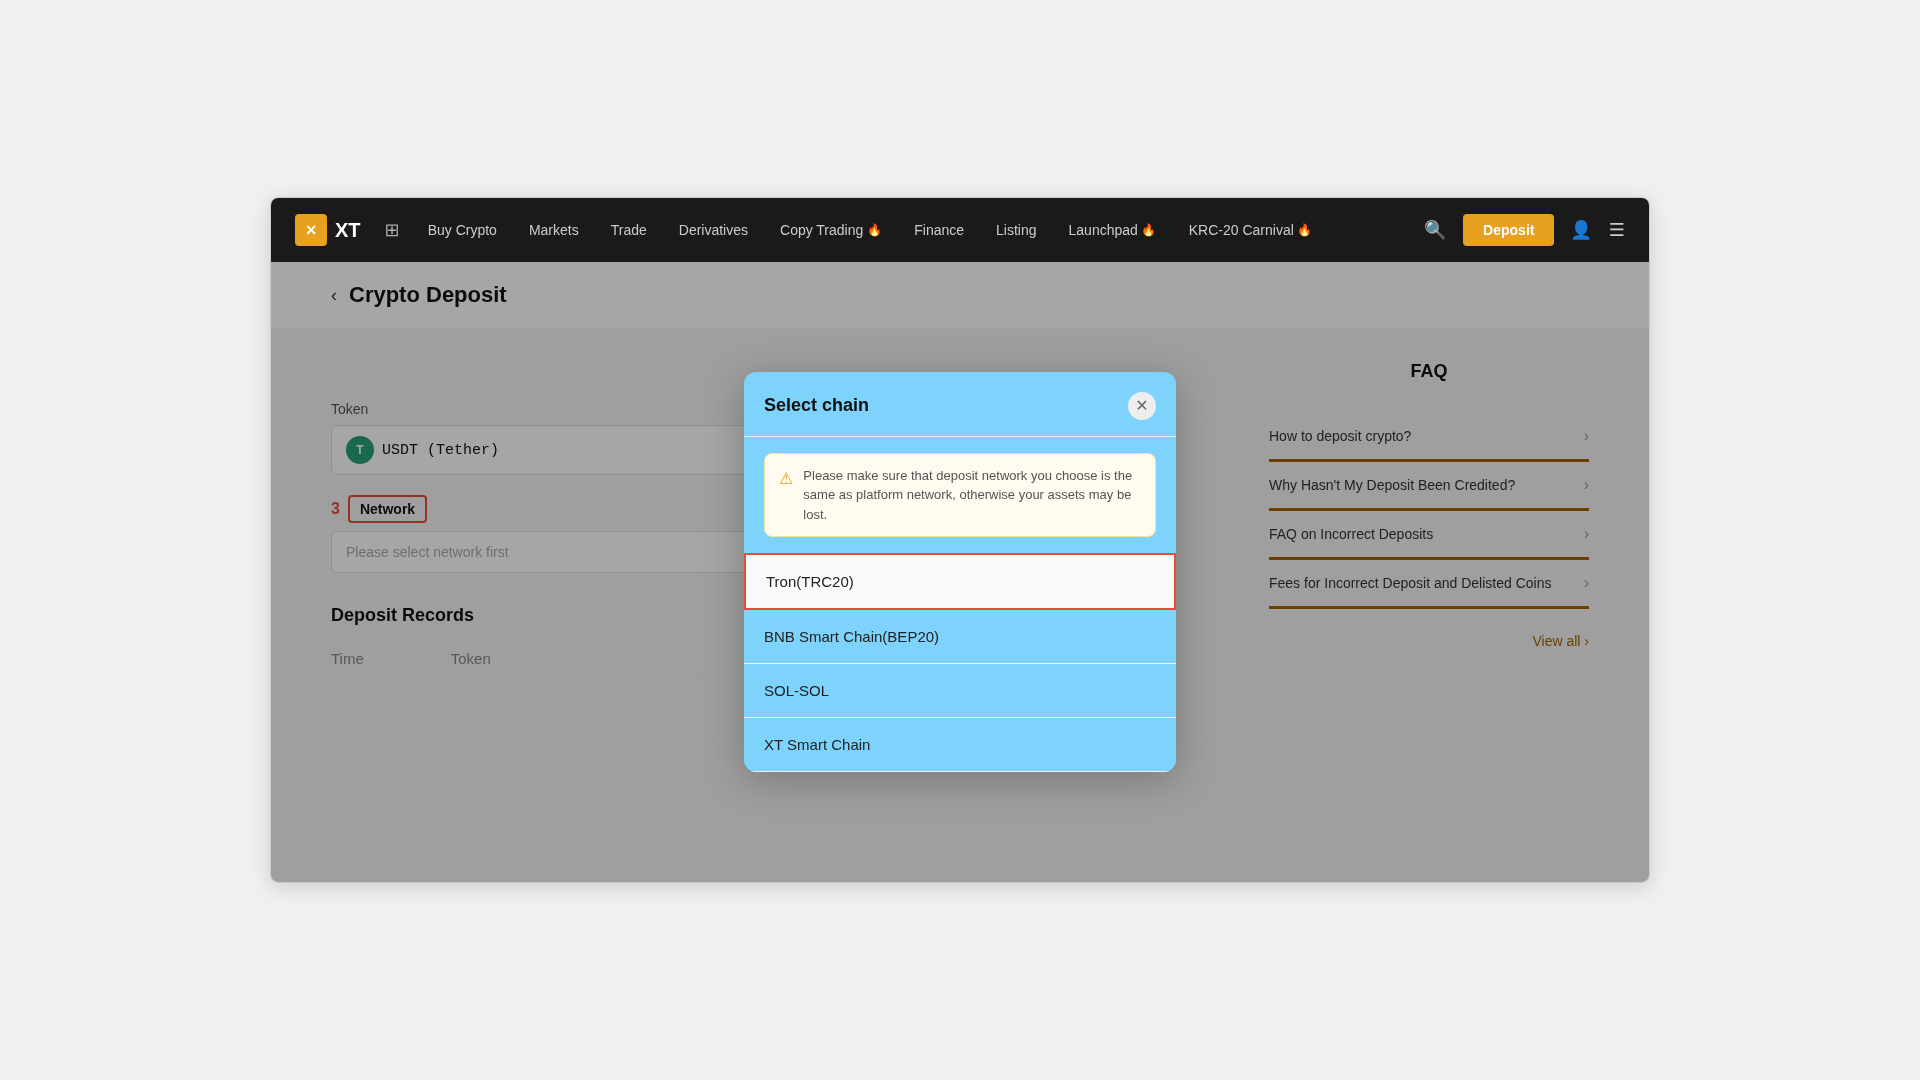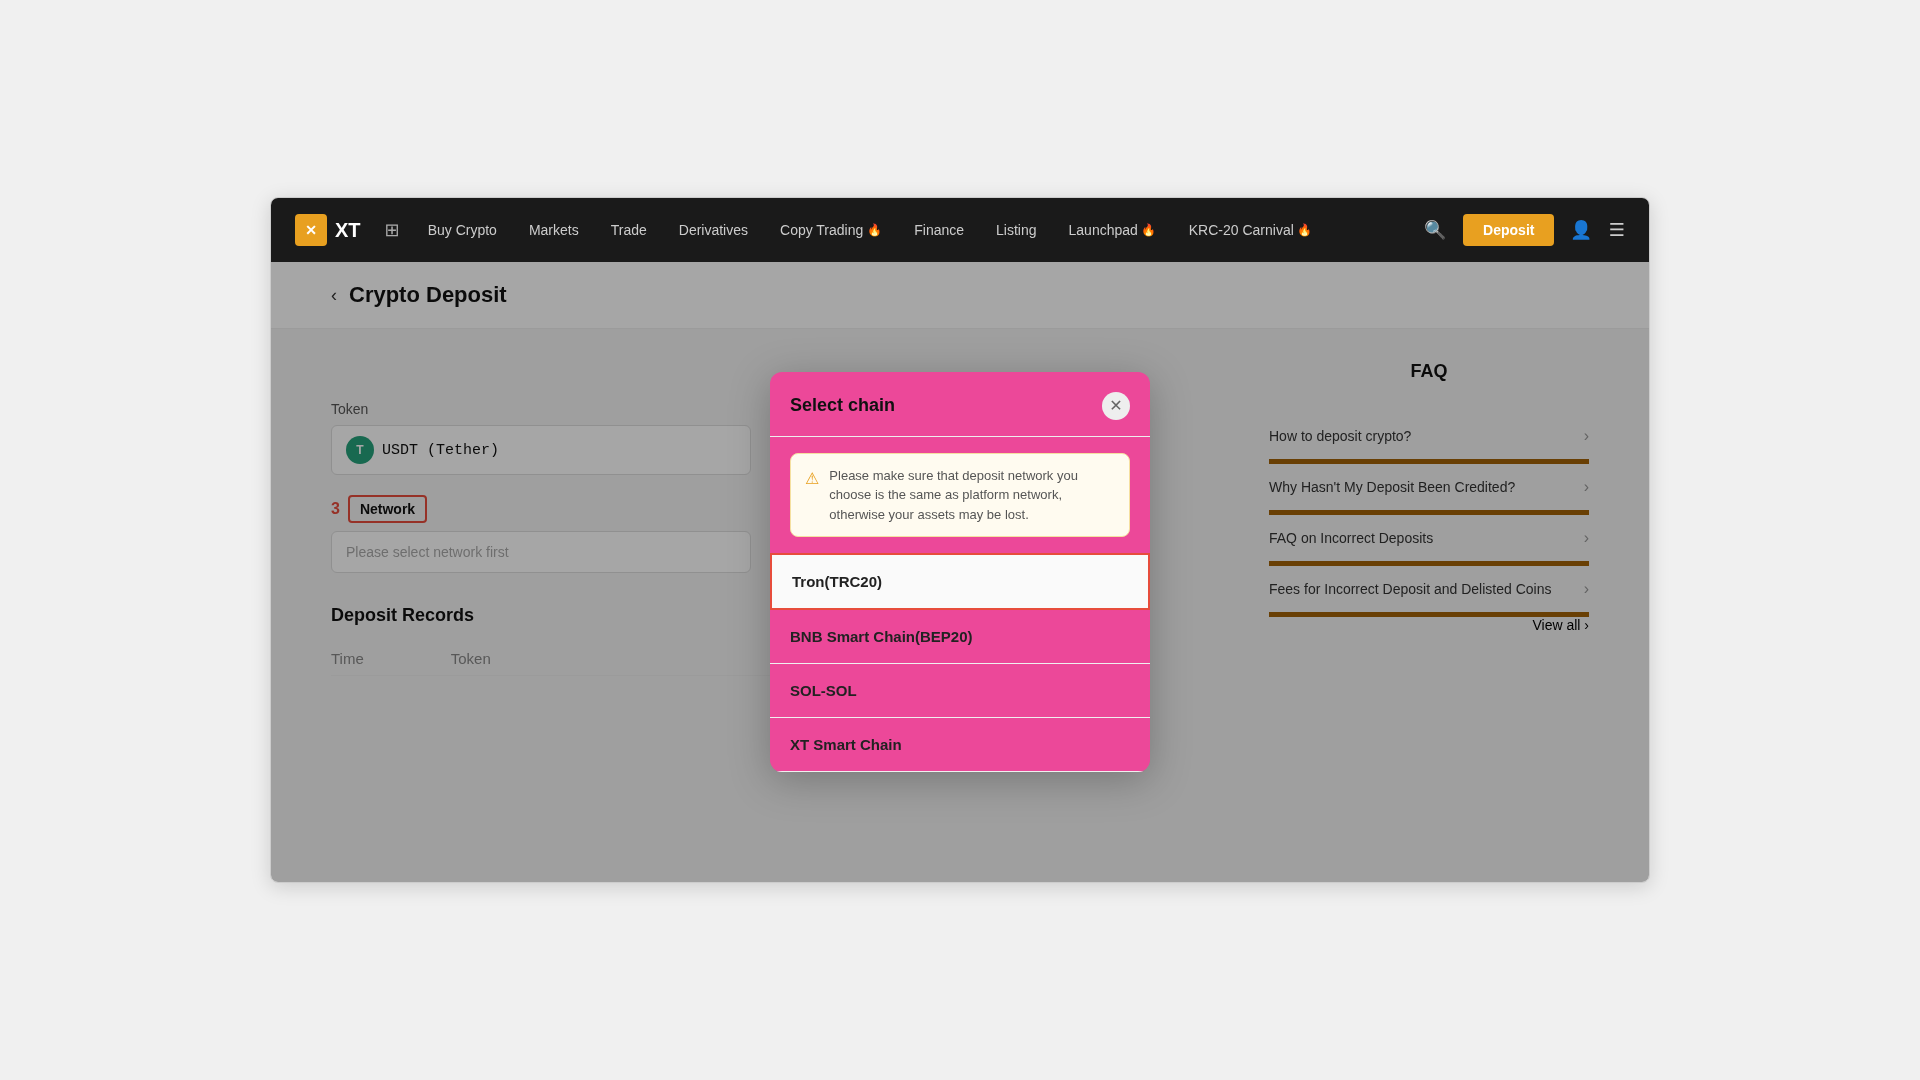--- a/index.html
+++ b/index.html
@@ -219,50 +219,50 @@
       font-weight: 700;
       color: #111;
       margin-bottom: 31px;
       text-align: center;
     }
     .faq-item {
       display: flex;
       justify-content: space-between;
       align-items: center;
       padding: 14px 0;
-      border-bottom: 5px solid #a16207;
+      border-bottom: 3px solid #a16207;
       cursor: pointer;
     }
     .faq-item-text {
       font-size: 14px;
       color: #333;
     }
     .faq-chevron { color: #999; }
     .view-all {
-      color: #000000;
+      color: #a16207;
       font-size: 14px;
       cursor: pointer;
       text-align: right;
-      margin-top: 0;
+      margin-top: 24px;
     }
 
     
     .modal-overlay {
       position: absolute;
       top: 0; left: 0; right: 0; bottom: 0;
       background: rgba(0,0,0,0.35);
       display: flex;
       align-items: center;
       justify-content: center;
       z-index: 100;
     }
     .modal {
-      background: #ec4899;
+      background: #7dd3fc;
       border-radius: 12px;
-      width: 380px;
+      width: 432px;
       max-height: 520px;
       overflow: hidden;
       position: relative;
       box-shadow: 0 8px 40px rgba(0,0,0,0.25);
     }
     .modal-header {
       padding: 20px 20px 16px;
       display: flex;
       justify-content: space-between;
       align-items: center;
@@ -300,21 +300,20 @@
     }
     .warning-icon {
       color: #e8a020;
       font-size: 16px;
       flex-shrink: 0;
       margin-top: 1px;
     }
     .chain-list {
       overflow-y: auto;
       max-height: 360px;
-      font-weight: bold;
     }
     .chain-item {
       padding: 18px 20px;
       font-size: 15px;
       color: #222;
       cursor: pointer;
       border-bottom: 1px solid #f0f0f0;
     }
     .chain-item.selected {
       background: #fafafa;

